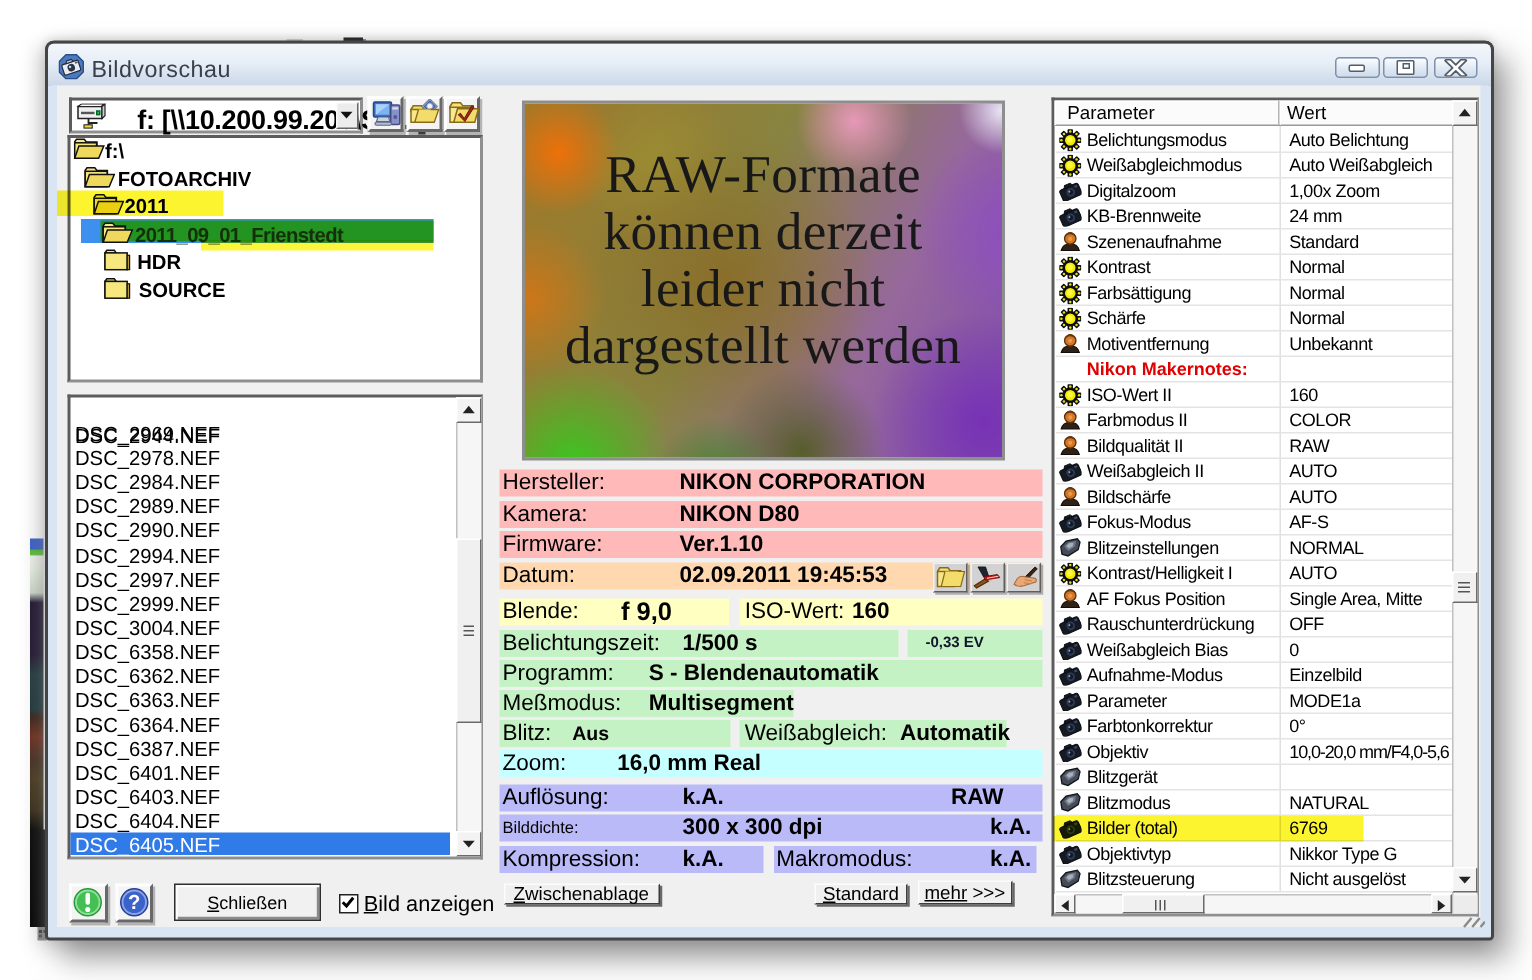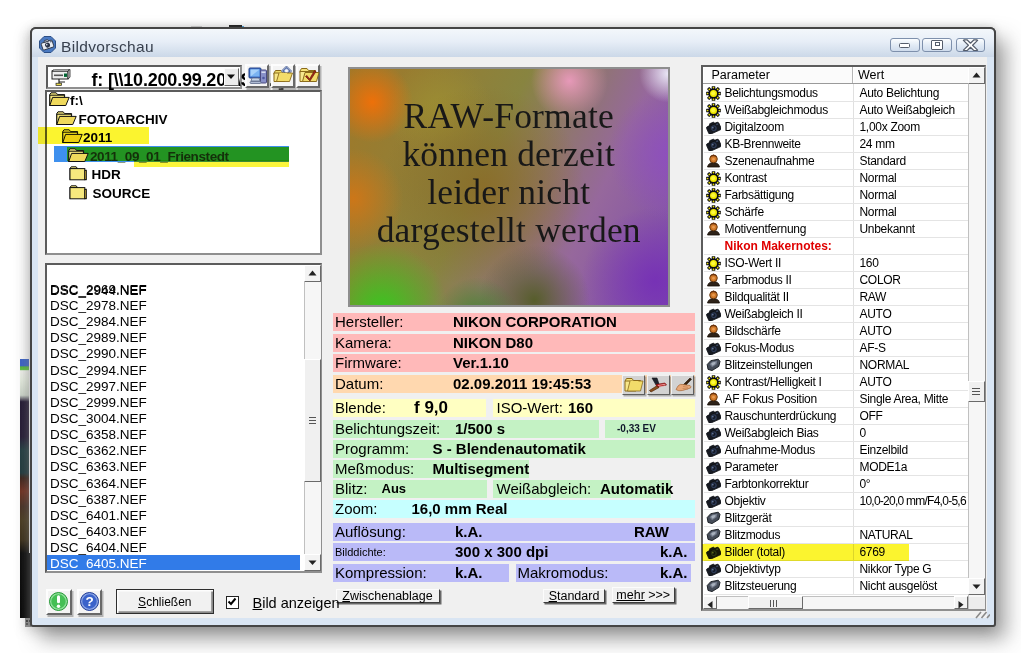--- a/index.html
+++ b/index.html
@@ -305,21 +305,21 @@
 <text x="10.5" y="15" text-anchor="middle" font-family="Liberation Sans" font-size="13.5" font-weight="bold" fill="#fff">?</text>
     </svg>
   </div>
 
 <div class="ab" style="left:115.8px;top:588.7px;width:98px;height:25.5px;background:#f1f1f1;border:1px solid #2e2e2e;box-shadow:inset 1.5px 1.5px 0 #fdfdfd, inset -1.8px -1.8px 0 #8a8a8a;text-align:center;font-size:12px;line-height:24.5px;"><u>S</u>chließen</div>
 <div class="ab" style="left:226px;top:595.5px;width:13px;height:13px;background:#fff;border:1.5px solid #222;">
 <svg width="10" height="10" viewBox="0 0 10 10" style="position:absolute;left:0px;top:0px;">
 <path d="M1.5 4.5 L4 7 L8.5 1.5" stroke="#000" stroke-width="2" fill="none"></path>
     </svg>
   </div>
-<div class="ab" style="left:242.5px;top:594.5px;font-size:14.5px;margin-left:10px;"><u>B</u>ild anzeigen</div>
+<div class="ab" style="left:242.5px;top:594.5px;font-size:14.5px;"><u>B</u>ild anzeigen</div>
 <div class="ab sunken" style="left:701px;top:65px;width:285px;height:546px;"></div>
 <div class="ab" style="left:703px;top:67px;width:264.5px;height:17px;background:#fbfbfb;border-bottom:1px solid #9a9a9a;">
 <div class="ab" style="left:0;top:0;width:150px;height:16px;border-right:1px solid #b5b5b5;box-shadow:inset 1px 1px 0 #fff;"></div>
 <div class="ab" style="left:150px;top:0;width:114.5px;height:16px;box-shadow:inset 1px 1px 0 #fff;"></div>
 <div class="ab" style="left:8.5px;top:1px;font-size:12.5px;line-height:15px;">Parameter</div>
 <div class="ab" style="left:155px;top:1px;font-size:12.5px;line-height:15px;">Wert</div>
 </div>
 <div class="ab" style="left:853px;top:84px;width:1px;height:510px;background:#e0e0e0;"></div>
 <div class="psep" style="left:703.5px;top:101px;width:264px;"></div>
 <div class="ab" style="left:706px;top:86px;"><svg width="15" height="15" viewBox="0 0 15 15">

